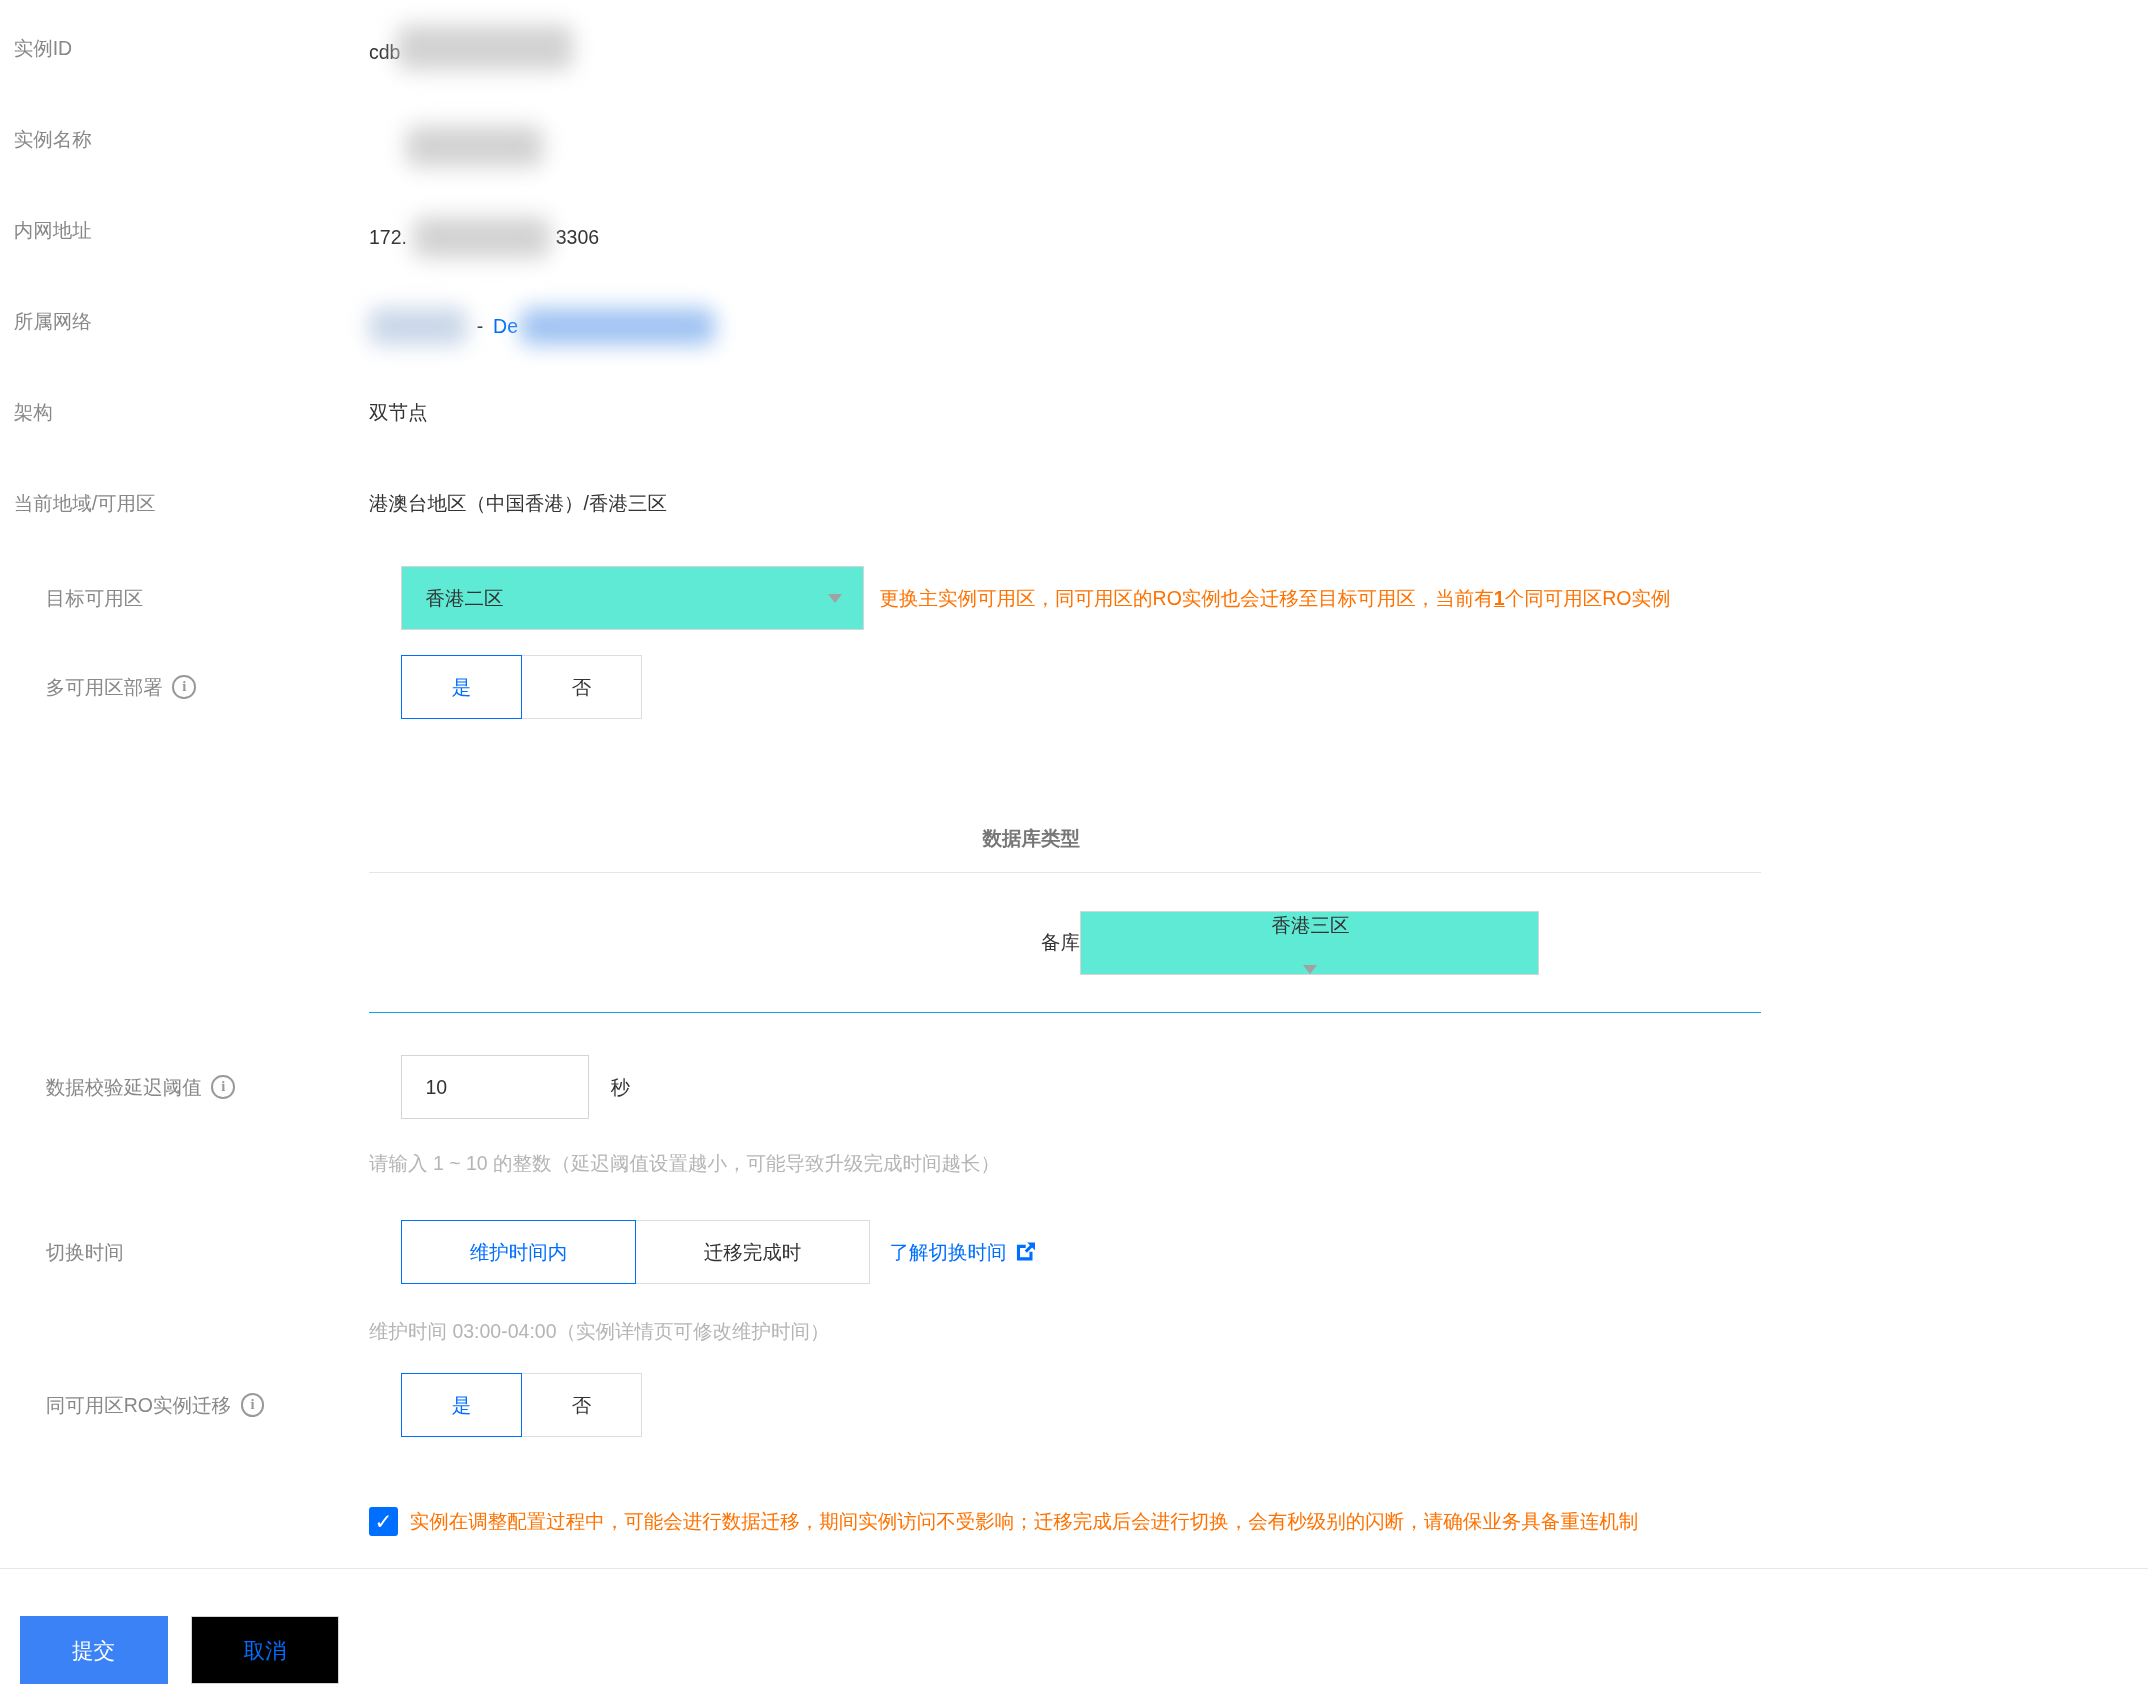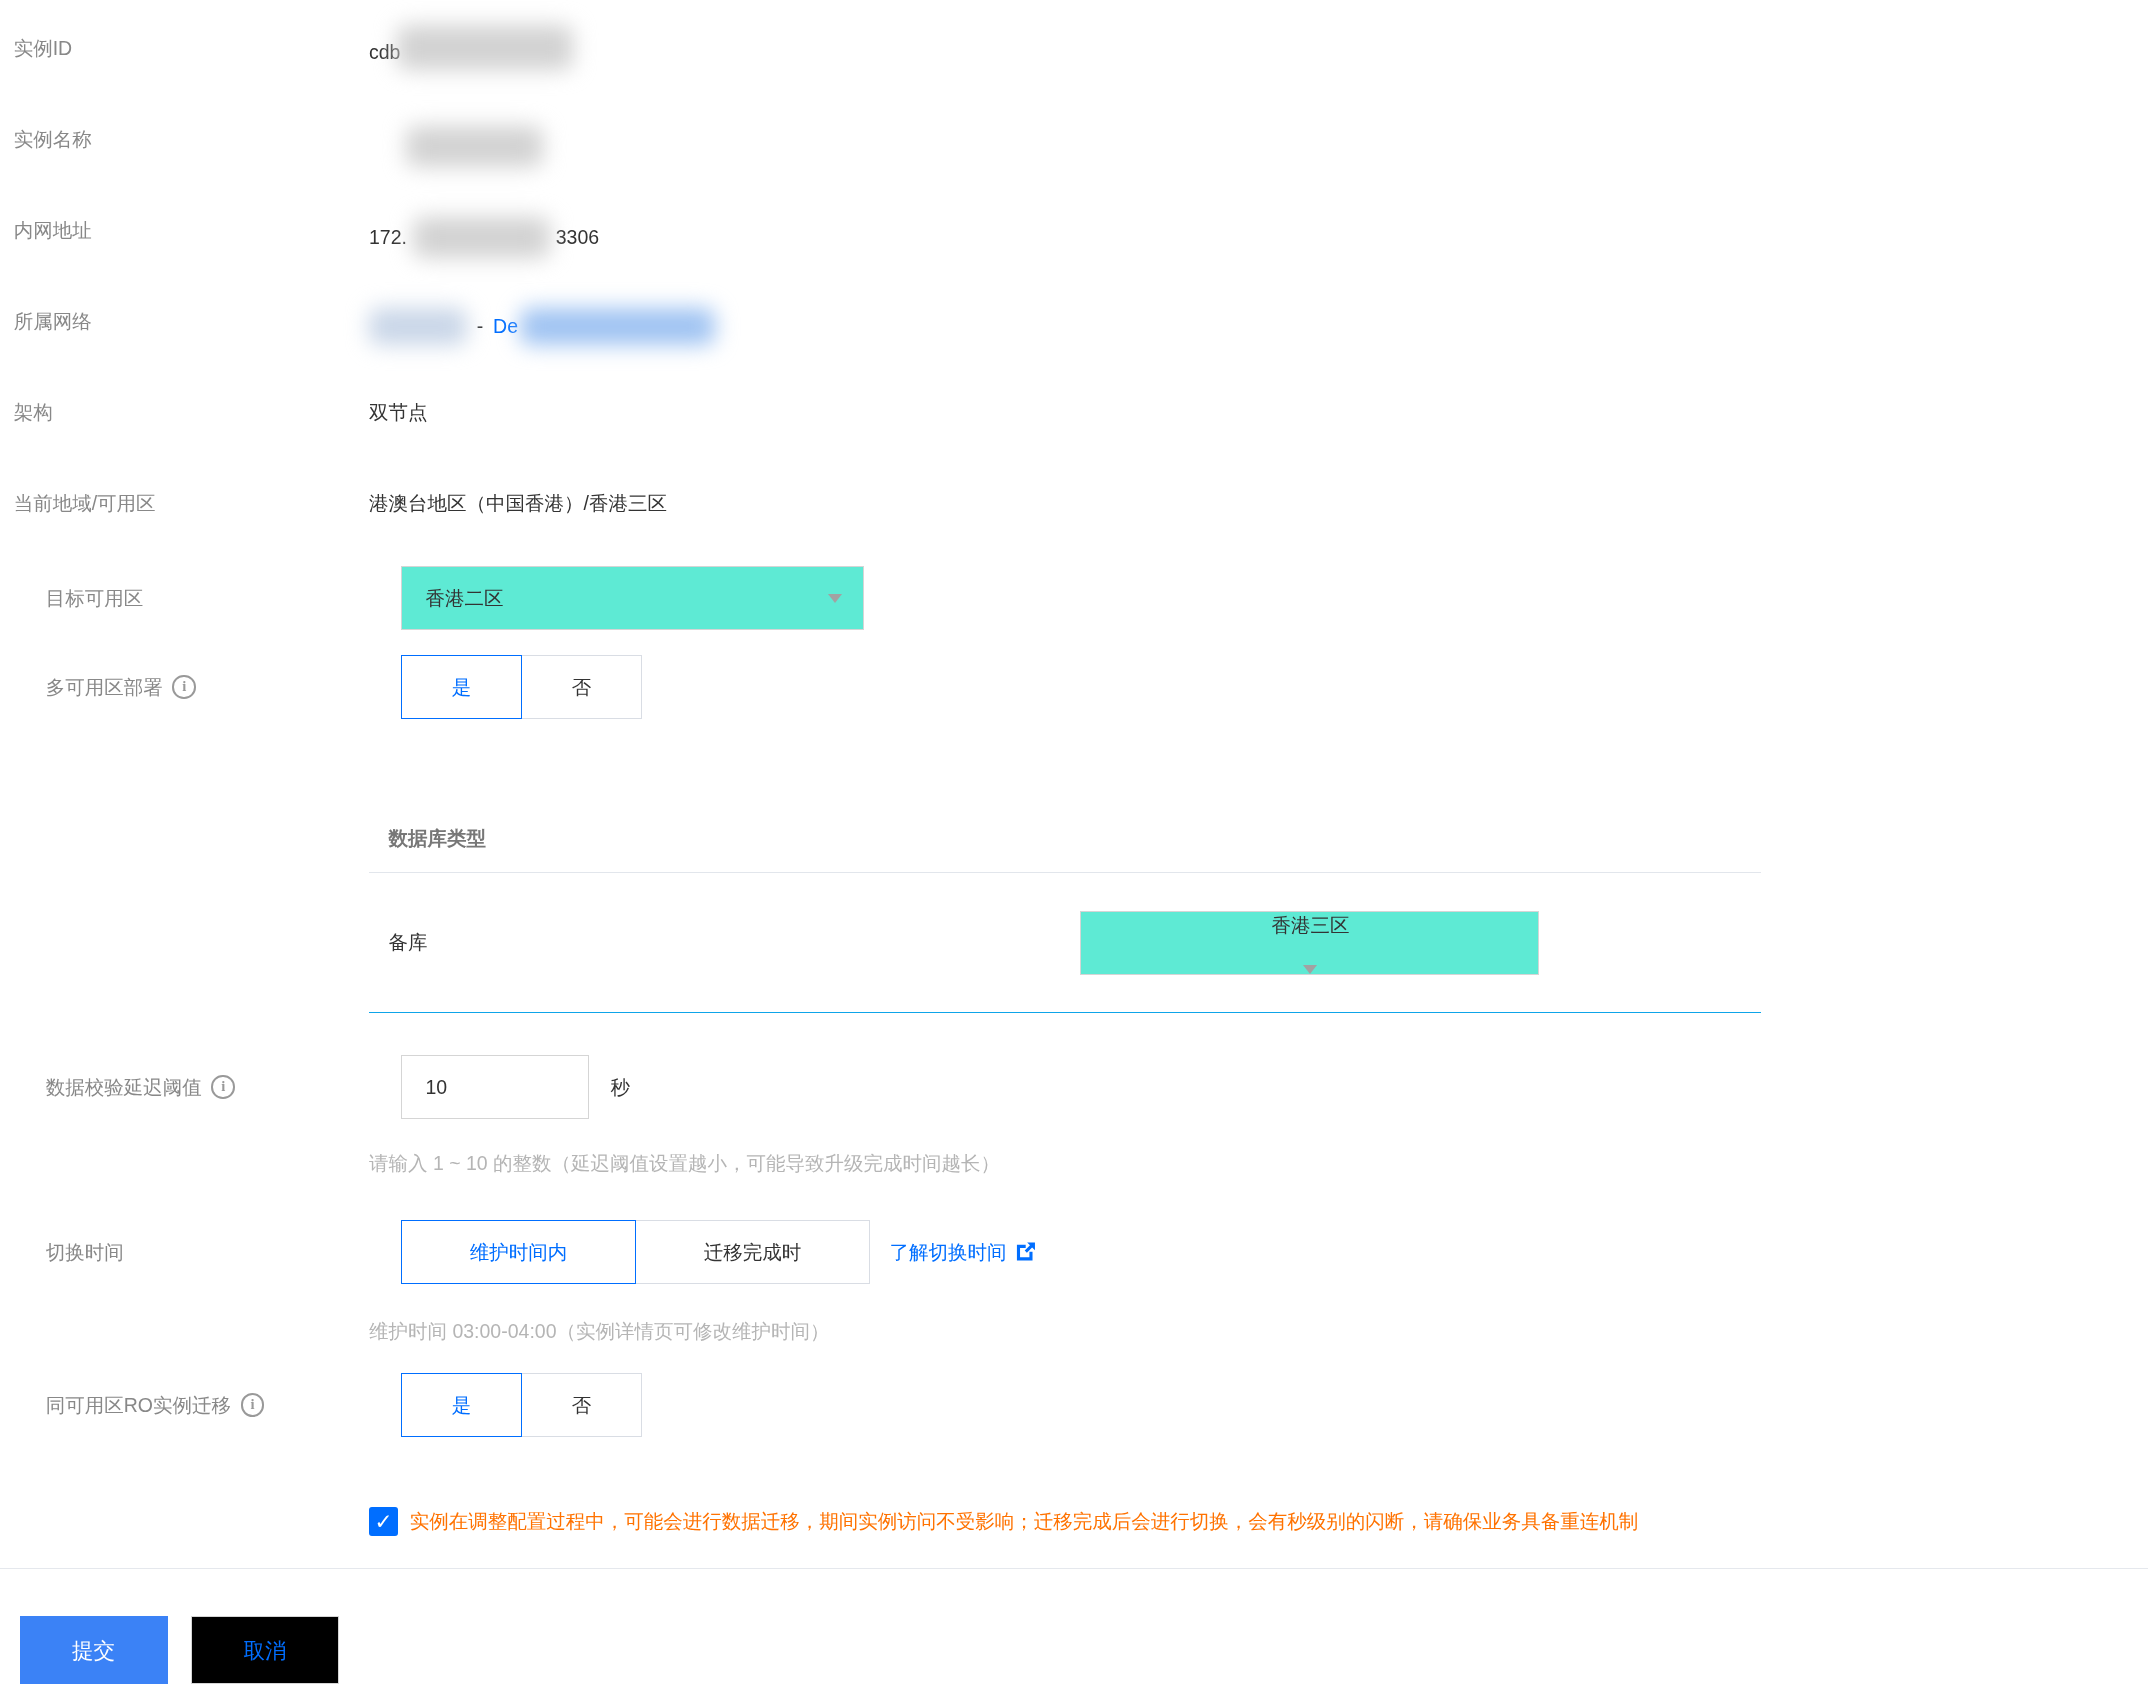--- a/index.html
+++ b/index.html
@@ -56,21 +56,21 @@
   }
   .toggle-btn + .toggle-btn { margin-left: -1px; }
   .toggle-btn.selected { border-color: #006eff; color: #006eff; z-index: 2; position: relative; }
   .toggle-sm { width: 121px; }
   .toggle-lg { width: 235px; }
 
   .warn-text { color: #ff7200; margin-left: 15.6px; white-space: nowrap; }
   .warn-count { font-weight: bold; text-decoration: underline; }
 
   
-  .zone-table { margin: 86px 0 0 369px; width: 1392px; }
+  .zone-table { margin: 86px 0 0 369px; width: 1392px; text-align: right; }
   .zone-table .thead {
     display: flex; height: 68px; align-items: center;
     border-bottom: 1px solid #e2e6ec; color: #777; font-weight: bold;
   }
   .zone-table .tbody-row {
     display: flex; height: 140px; align-items: center;
     border-bottom: 1px solid #0ea5e9;
   }
   .col-type { width: 711px; padding-left: 19.5px; }
   .col-zone { flex: 1; }
@@ -161,20 +161,23 @@
     <div class="row-label">当前地域/可用区</div>
     <div class="row-value">港澳台地区（中国香港）/香港三区</div>
   </div>
 
   <div class="row center row-target">
     <div class="row-label">目标可用区</div>
     <div class="select-box">
       <span>香港二区</span>
       <span class="caret"></span>
     </div>
+    <div class="warn-text">
+      <span>更换主实例可用区，同可用区的RO实例也会迁移至目标可用区，当前有</span><span class="warn-count">1</span><span>个同可用区RO实例</span>
+    </div>
   </div>
 
   <div class="row center row-multi">
     <div class="row-label">
       <span>多可用区部署</span>
       <span class="info-icon">i</span>
     </div>
     <div class="toggle-group">
       <div class="toggle-btn toggle-sm selected">是</div>
       <div class="toggle-btn toggle-sm">否</div>

